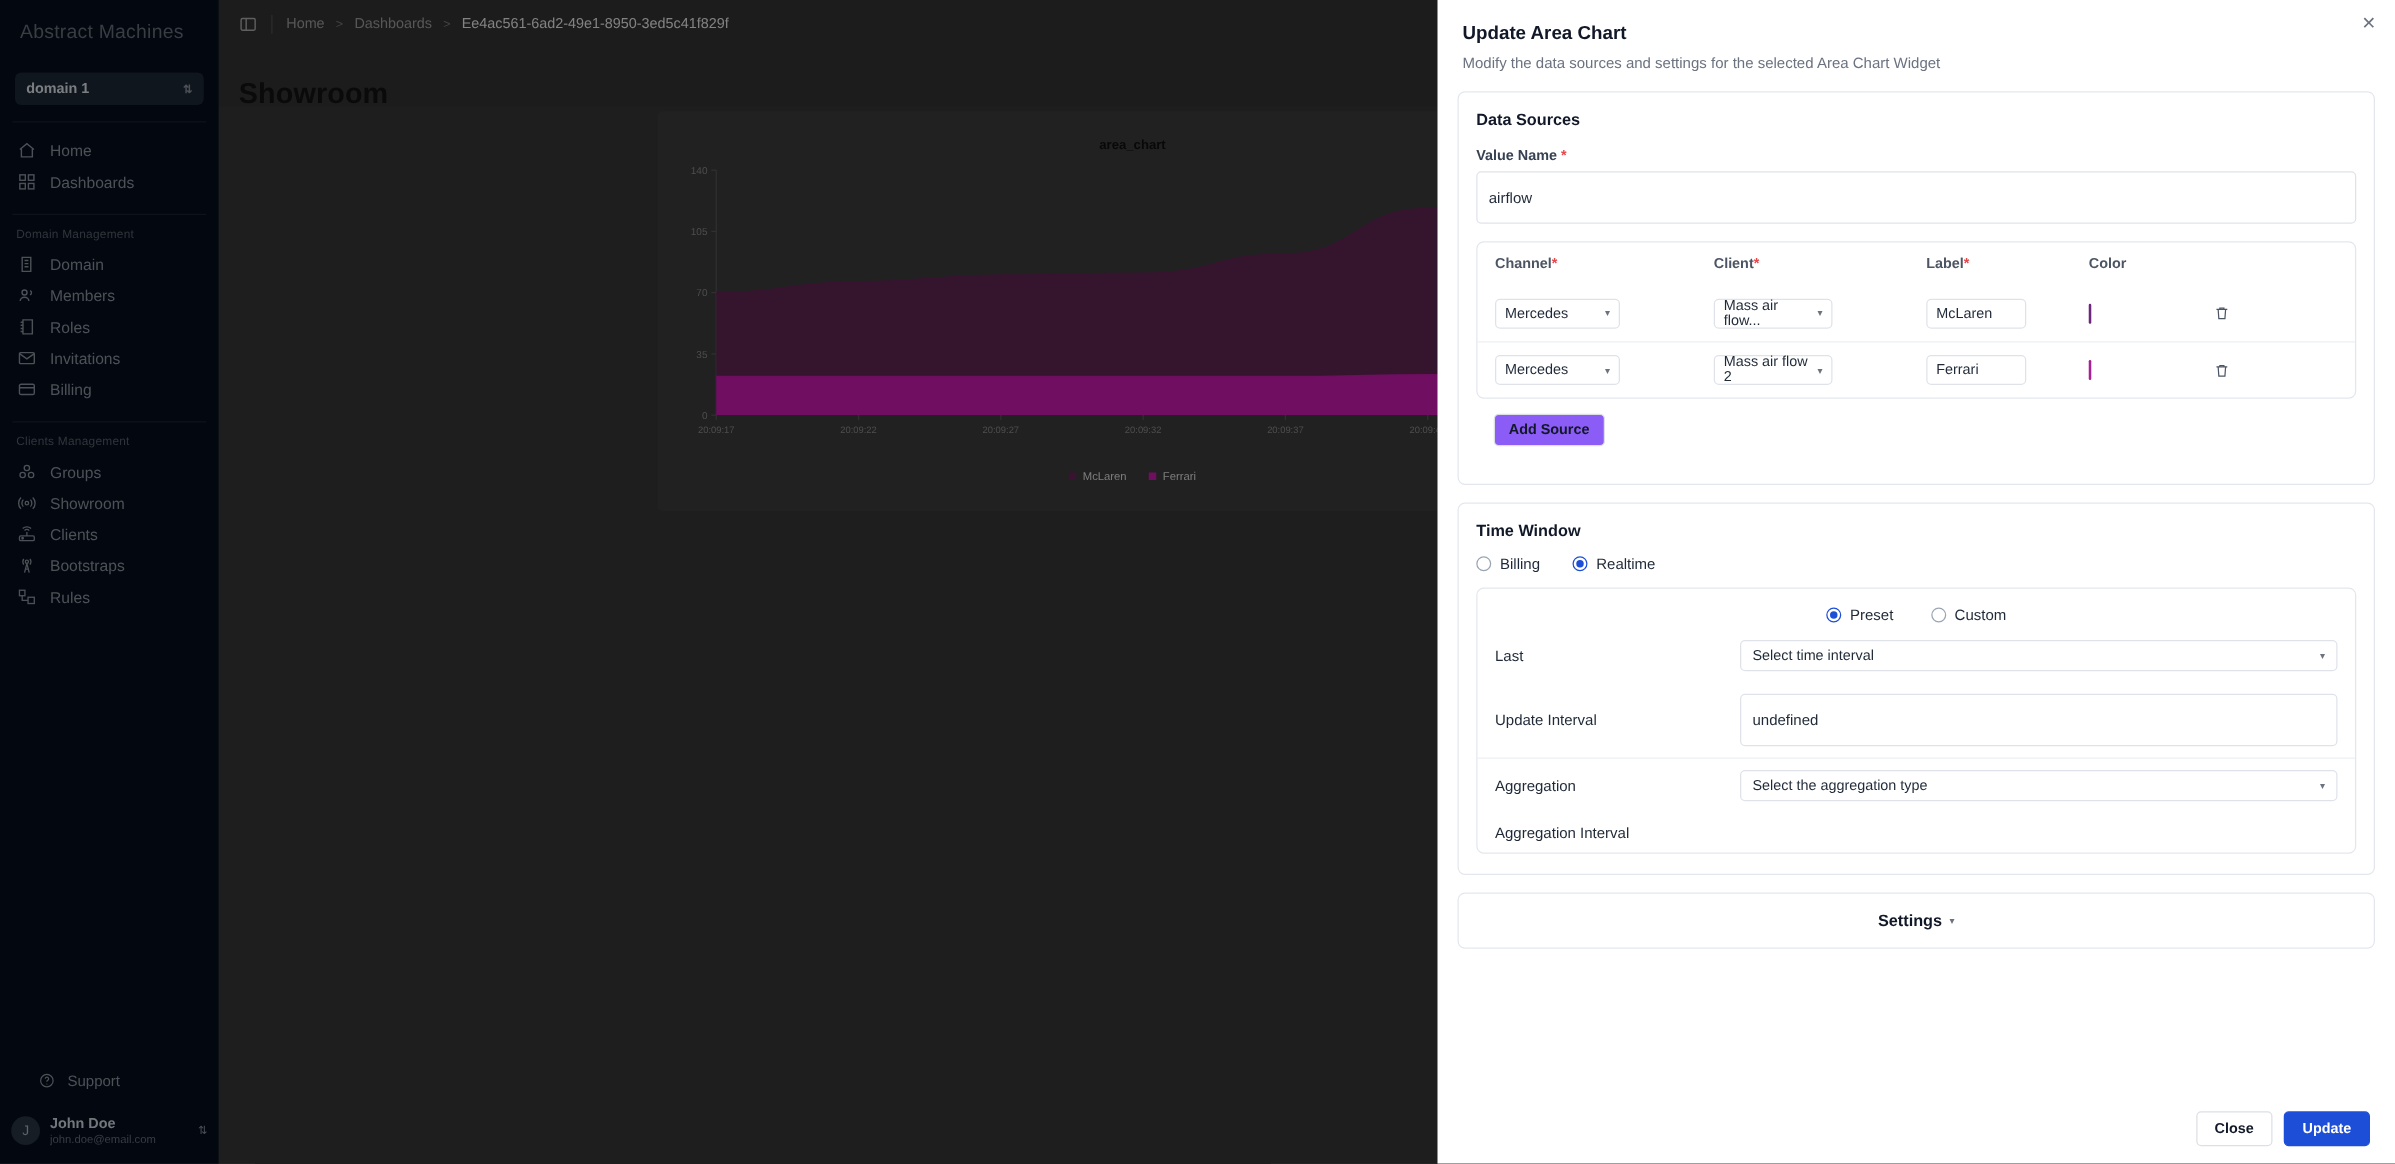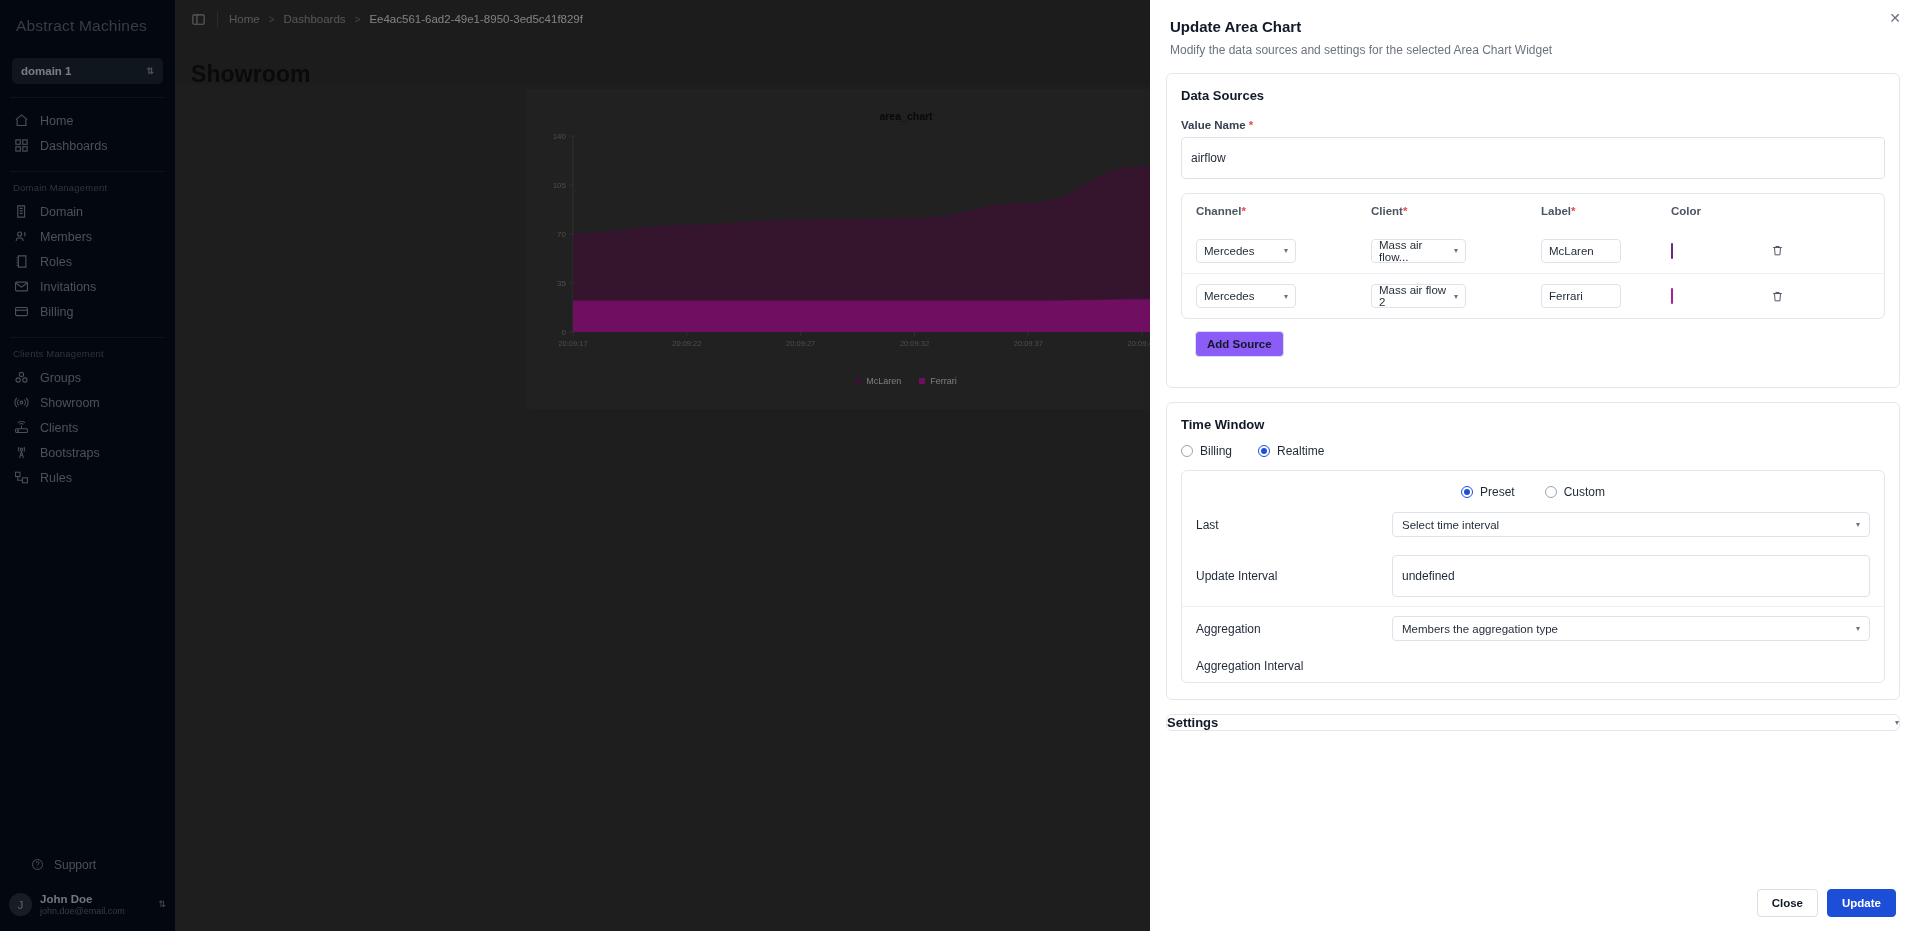--- a/index.html
+++ b/index.html
@@ -155,22 +155,22 @@
   .kv-label { font-size: 12px; color: #1f2937; }
   .sel-wide {
     height: 25px; border: 1px solid #dfe3e9; border-radius: 4px; background: #fff;
     display: flex; align-items: center; justify-content: space-between;
     padding: 0 9px; font-size: 11.5px; color: #1f2937; cursor: pointer;
   }
   .inner-sep { height: 1px; background: #edf0f4; }
 
   .settings-card {
     border: 1px solid #e3e7ed; border-radius: 6px; margin-top: 14px;
-    display: flex; align-items: center; justify-content: space-between;
-    cursor: pointer;
+    display: flex; align-items: center; justify-content: center;
+    padding: 14px; cursor: pointer;
   }
   .settings-h { font-size: 13px; font-weight: 700; color: #111827; }
 
   .drawer-foot { padding: 10px 20px 14px 28px; display: flex; justify-content: flex-end; gap: 9px; }
   .btn { border-radius: 4px; font-size: 11.5px; padding: 7px 14px; cursor: pointer; font-family:"Liberation Sans", sans-serif; }
   .btn-ghost { background: #fff; border: 1px solid #dcdfe5; color: #111827; font-weight:700; }
   .btn-primary { background: #1d4ed8; border: 1px solid #1d4ed8; color: #fff; font-weight: 700; }
 </style>
 </head>
 <body>
@@ -551,21 +551,21 @@
             <div class="kv">
               <div class="kv-label">Update Interval</div>
               <input class="txt-input" value="undefined" style="">
             </div>
 
             <div class="inner-sep"></div>
 
             <div class="kv">
               <div class="kv-label">Aggregation</div>
               <div class="sel-wide">
-                <span>Members the aggregation type</span>
+                <span>Select the aggregation type</span>
                 <span class="chev">▾</span>
               </div>
             </div>
 
             <div class="kv">
               <div class="kv-label">Aggregation Interval</div>
             </div>
           </div>
         </div>
       </div>

